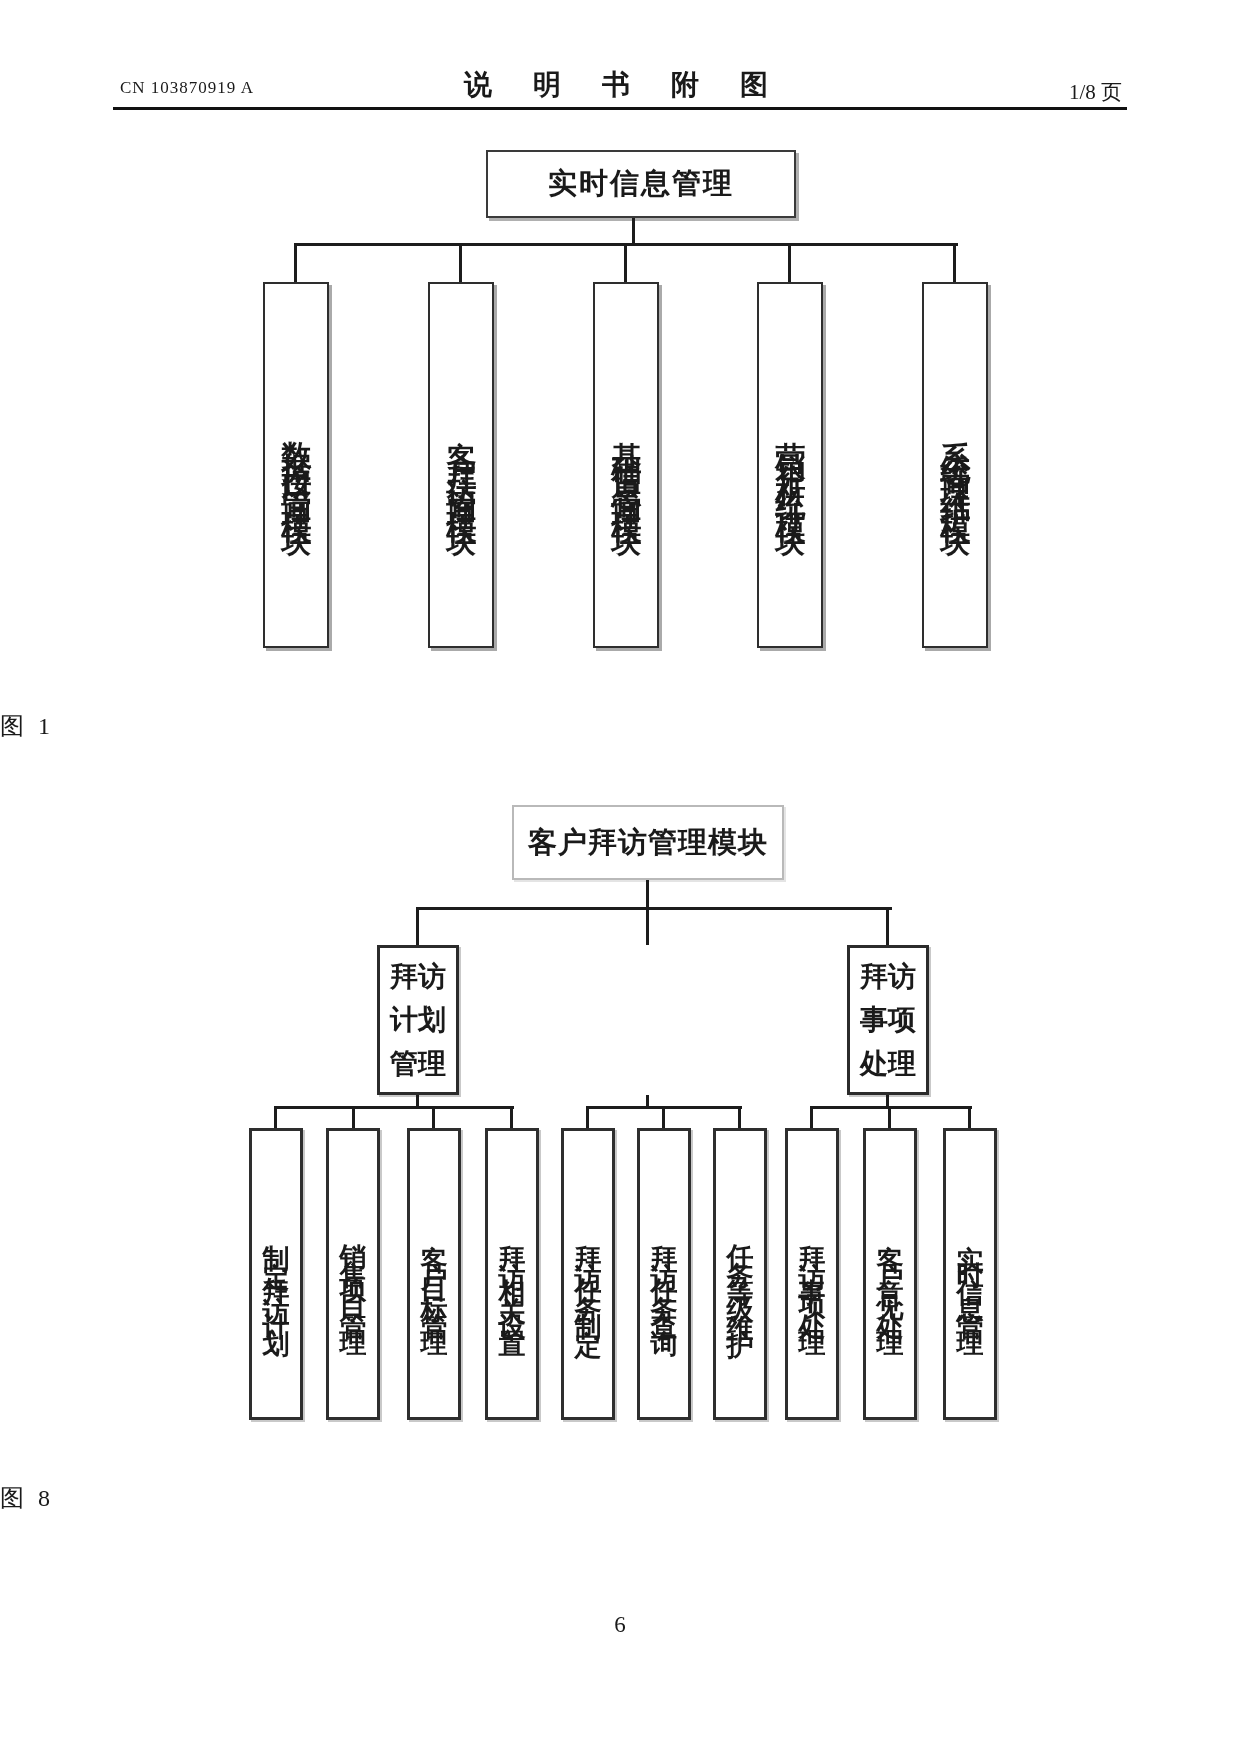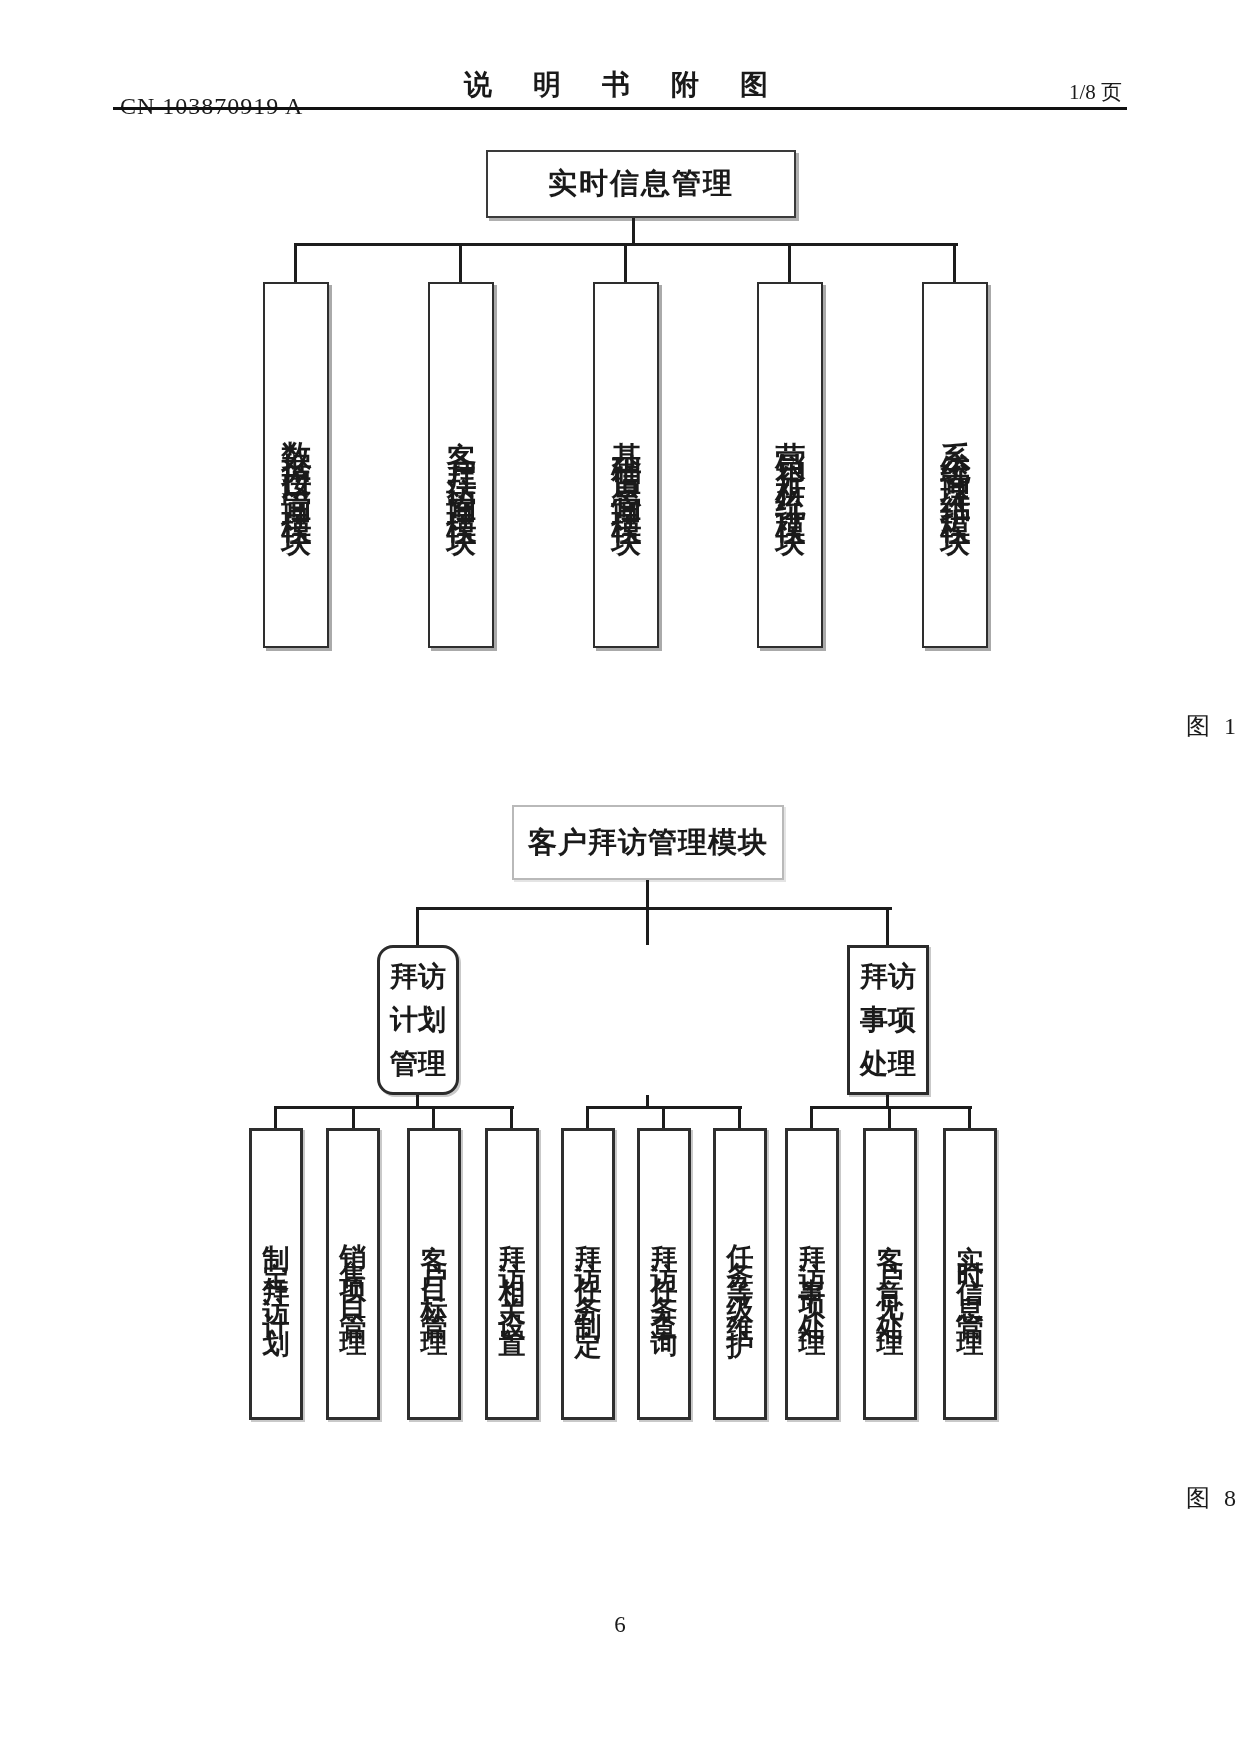--- a/index.html
+++ b/index.html
@@ -1,21 +1,21 @@
 <!DOCTYPE html>
 <html><head>
 <meta charset="utf-8">
 <style>
   * { margin:0; padding:0; box-sizing:border-box; }
   html,body { background:#ffffff; }
   body { width:1240px; height:1754px; position:relative; font-family:"Liberation Sans", sans-serif; color:#1a1a1a; }
   .page { position:absolute; inset:0; overflow:hidden; background:#fff; }
 
   
-  .hdr-left  { position:absolute; left:120px; top:93px; font-family:"Liberation Serif", serif; font-size:24px; letter-spacing:1px; }
+  .hdr-left  { position:absolute; left:120px; top:78px; font-family:"Liberation Serif", serif; font-size:17px; letter-spacing:1px; }
   .hdr-title { position:absolute; left:0; right:0; top:66px; text-align:center; font-family:"Liberation Serif", serif;
                font-size:28px; font-weight:bold; letter-spacing:8px; word-spacing:18px; }
   .hdr-right { position:absolute; right:118px; top:78px; font-family:"Liberation Serif", serif; font-size:21px; }
   .hdr-rule  { position:absolute; left:113px; right:113px; top:107px; height:3px; background:#111; }
 
   
   .cv { position:absolute; width:3px; background:#1c1c1c; }
   .ch { position:absolute; height:3px; background:#1c1c1c; }
 
   
@@ -37,21 +37,21 @@
   .l3b  { top:1128px; width:54px; height:292px; border-width:3px; box-shadow:2px 2px 0 #c9c9c9; }
   .l3t  { font-size:27px; letter-spacing:17px; }
 
   
   .l2b  { position:absolute; top:945px; width:82px; height:150px; background:#fff;
           border:3px solid #2b2b2b; box-shadow:2px 2px 0 #c9c9c9;
           display:flex; align-items:center; justify-content:center; }
   .l2t  { width:60px; font-size:28px; font-weight:bold; line-height:1.55;
           word-break:break-all; text-align:center; }
 
-  .caption { position:absolute; left:0; right:0; text-align:right;
+  .caption { position:absolute; left:0; right:0; text-align:left;
              font-family:"Liberation Serif", serif; font-size:24px; letter-spacing:4px; }
   .cap1 { top:710px; }
   .cap2 { top:1482px; }
   .pagenum { position:absolute; left:0; right:0; top:1612px; text-align:center;
              font-family:"Liberation Serif", serif; font-size:23px; }
 </style>
 </head>
 <body>
 
 <div class="page">
@@ -90,21 +90,21 @@
   <div class="caption cap1">图 1</div>
 
   <div class="rootbox root2">客户拜访管理模块</div>
 
   <div class="cv" style="left:646px; top:880px; height:30px;"></div>
   <div class="ch" style="left:416px; top:907px; width:476px;"></div>
   <div class="cv" style="left:416px; top:910px; height:35px;"></div>
   <div class="cv" style="left:646px; top:910px; height:35px;"></div>
   <div class="cv" style="left:886px; top:910px; height:35px;"></div>
 
-  <div class="l2b" style="left:377px;border-radius:16px;">
+  <div class="l2b" style="left:377px;">
     <div class="l2t">拜访计划管理</div>
   </div>
   <div class="l2b" style="left:847px;">
     <div class="l2t">拜访事项处理</div>
   </div>
 
   <div class="cv" style="left:416px; top:1095px; height:13px;"></div>
   <div class="cv" style="left:646px; top:1095px; height:13px;"></div>
   <div class="cv" style="left:886px; top:1095px; height:13px;"></div>
   <div class="ch" style="left:274px; top:1106px; width:240px;"></div>

